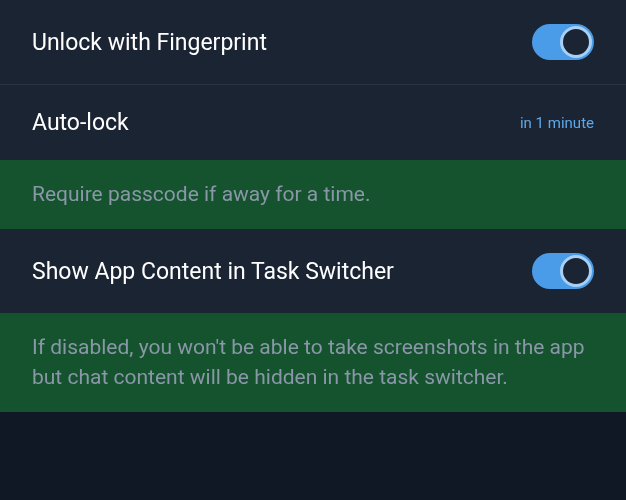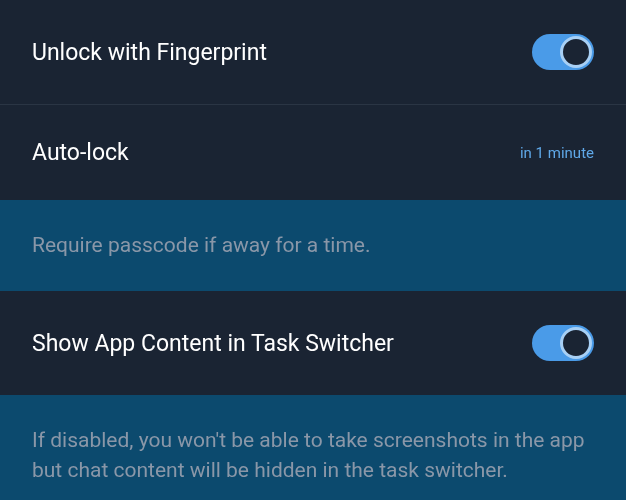--- a/index.html
+++ b/index.html
@@ -14,42 +14,42 @@
       font-family: -apple-system, BlinkMacSystemFont, "Segoe UI", Roboto, sans-serif;
       overflow: hidden;
     }
     .settings-section {
       background: #1a2433;
     }
     .setting-row {
       display: flex;
       align-items: center;
       justify-content: space-between;
-      padding: 34px 32px;
+      padding: 24px 32px;
       background: #1a2433;
     }
     .setting-row.divider {
       border-bottom: 1px solid #2a3544;
     }
     .setting-label {
       color: #ffffff;
       font-size: 23px;
       font-weight: 400;
     }
     .setting-value {
       color: #5fa8e8;
       font-size: 15px;
       font-weight: 400;
     }
     .help-text {
-      padding: 31px 32px;
+      padding: 20px 32px;
       color: #8a97a8;
       font-size: 21px;
       line-height: 1.4;
-      background: #0c4a6e;
+      background: #14532d;
     }
     .toggle {
       position: relative;
       width: 62px;
       height: 36px;
       background: #4a9be8;
       border-radius: 18px;
       cursor: pointer;
       flex-shrink: 0;
     }

